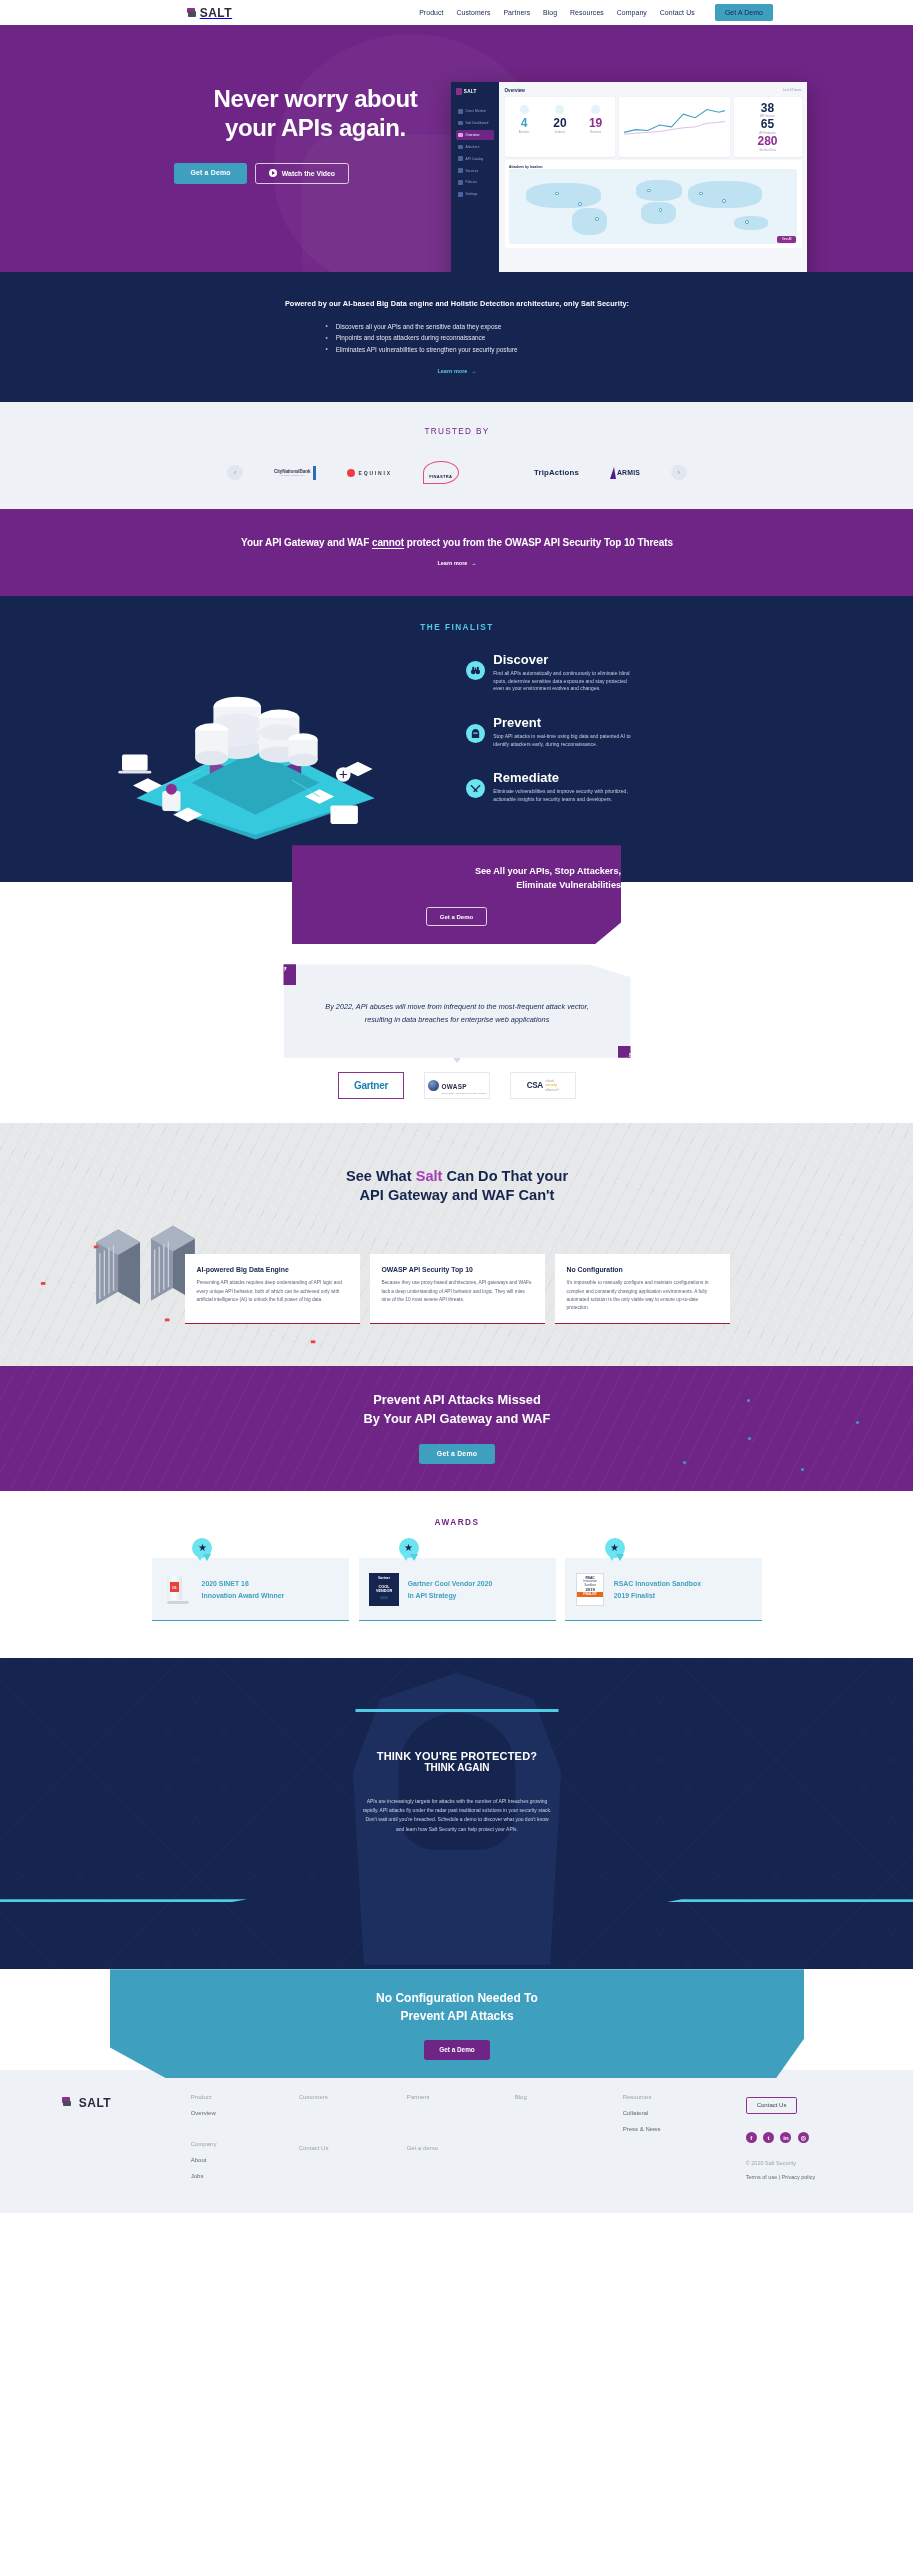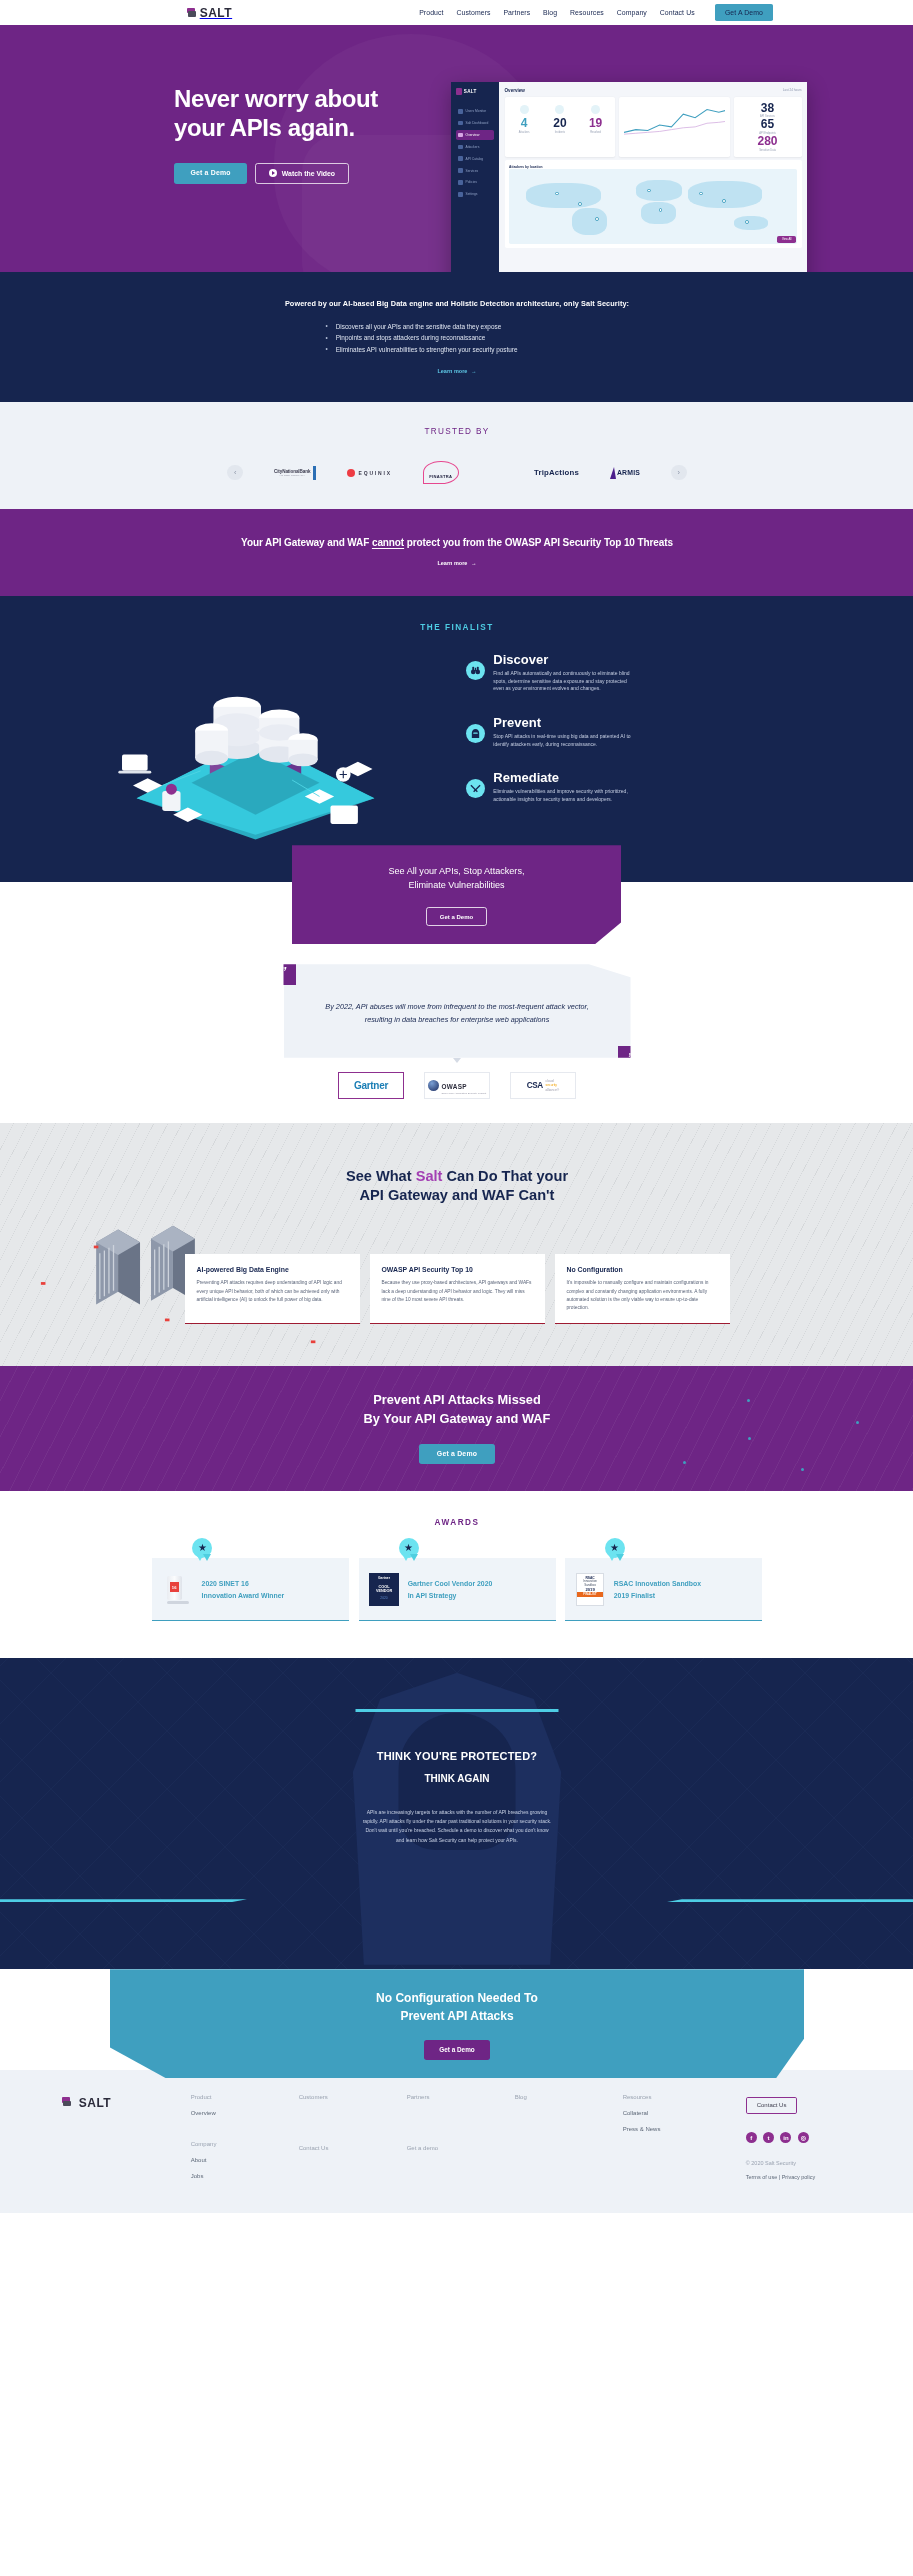--- a/index.html
+++ b/index.html
@@ -42,21 +42,21 @@
     position:absolute; left:274px; top:9.1px; width:274px; height:256px;
     background:rgba(255,255,255,.035); border-radius:50% 50% 45% 45%;
   }
   .hero-bgshape2 {
     position:absolute; left:302px; top:110px; width:219px; height:164px;
     background:rgba(255,255,255,.03); border-radius:37px;
   }
   .hero-inner { position:relative; width:914px; height:247px; }
   .hero-copy { position:absolute; left:174px; top:59px; width:283px; }
   .hero h1 {
-    color:#fff; font-size:24px; line-height:1.22; font-weight:700; letter-spacing:-0.4px;
+    color:#fff; font-size:24px; line-height:1.22; font-weight:700; letter-spacing:-0.4px;text-align:center;
   }
   .hero-btns { display:flex; gap:8.2px; margin-top:20px; }
   .btn-teal {
     background:#3f9fbf; color:#fff; font-size:6.9px; font-weight:700;
     padding:6.4px 16.4px; border-radius:2.7px; text-decoration:none; letter-spacing:0.2px;
   }
   .btn-outline {
     border:0.9px solid rgba(255,255,255,.75); color:#fff; font-size:6.9px; font-weight:600;
     padding:5.5px 12.8px; border-radius:2.7px; text-decoration:none; display:flex;
     align-items:center; gap:4.6px;
@@ -155,21 +155,21 @@
   .feat h4 { color:#fff; font-size:13px; font-weight:700; margin-bottom:2.7px;}
   .feat p { color:#c5cee2; font-size:5px; line-height:1.55;}
 
   
   .cta-wrap { position:relative; height:82px; background:#fff; }
   .cta-card {
     position:absolute; left:292px; top:-37px; width:329px; background:#6e2585;
     color:#fff; text-align:center; padding:20px 0 18.3px;
     clip-path:polygon(0 0, 100% 0, 100% 78%, 92% 100%, 0 100%);
   }
-  .cta-card h3 { font-size:9.1px; font-weight:400; line-height:1.5;}
+  .cta-card h3 { font-size:9.1px; font-weight:700; line-height:1.5;text-align:right;}
   .btn-ghost {
     display:inline-block; border:0.9px solid rgba(255,255,255,.8); color:#fff; font-size:6px;
     padding:5.5px 12.8px; border-radius:2.7px; text-decoration:none; margin-top:14.6px; font-weight:600;
   }
 
   
   .quote-sec { background:#fff; padding:0 0 24px; position:relative;}
   .quote-box {
     width:347px; margin:0 auto; background:#eef2f7; position:relative;
     padding:37px 37px 31px; text-align:center;
@@ -253,21 +253,21 @@
     background:
       repeating-linear-gradient(45deg, transparent 0 40px, rgba(120,160,220,.13) 40px 41px),
       repeating-linear-gradient(-45deg, transparent 0 40px, rgba(120,160,220,.13) 40px 41px);}
   .hoodie { position:absolute; left:50%; transform:translateX(-50%); top:14.6px; width:274px; height:292px;
     background:#1d2f5f; clip-path:polygon(50% 0, 78% 9%, 88% 34%, 84% 100%, 16% 100%, 12% 34%, 22% 9%);}
   .hoodie-face { position:absolute; left:50%; transform:translateX(-50%); top:55px; width:117px;height:137px;
     background:#16254f; border-radius:58px 58px 37px 37px;}
   .think-panel { position:absolute; left:50%; transform:translateX(-50%); top:51px; width:203px; }
   .bar-top { height:2.7px; background:#4ecde4; width:203px;}
   .think-panel h2 { color:#fff; text-align:center; font-size:11px; font-weight:700; letter-spacing:0.2px; margin-top:38px;}
-  .think-panel h3 { color:#fff; text-align:center; font-size:10px; font-weight:700; margin-top:11px;}
+  .think-panel h3 { color:#fff; text-align:center; font-size:10px; font-weight:700; margin-top:0;}
   .think-panel p { color:#c9d2e5; text-align:center; font-size:5px; line-height:1.85; margin-top:24px; padding:0 5.5px;}
   .wing-l { position:absolute; left:0; top:241px; width:247px; height:2.7px; background:#4ecde4;
     clip-path:polygon(0 0, 100% 0, 94% 100%, 0 100%);}
   .wing-r { position:absolute; right:0; top:241px; width:247px; height:2.7px; background:#4ecde4;
     clip-path:polygon(6% 0, 100% 0, 100% 100%, 0 100%);}
 
   
   .tealcta { position:relative; background:#fff; height:101px;}
   .tealbox {
     position:absolute; left:110px; top:0; width:694px; background:#3f9fbf; color:#fff;

